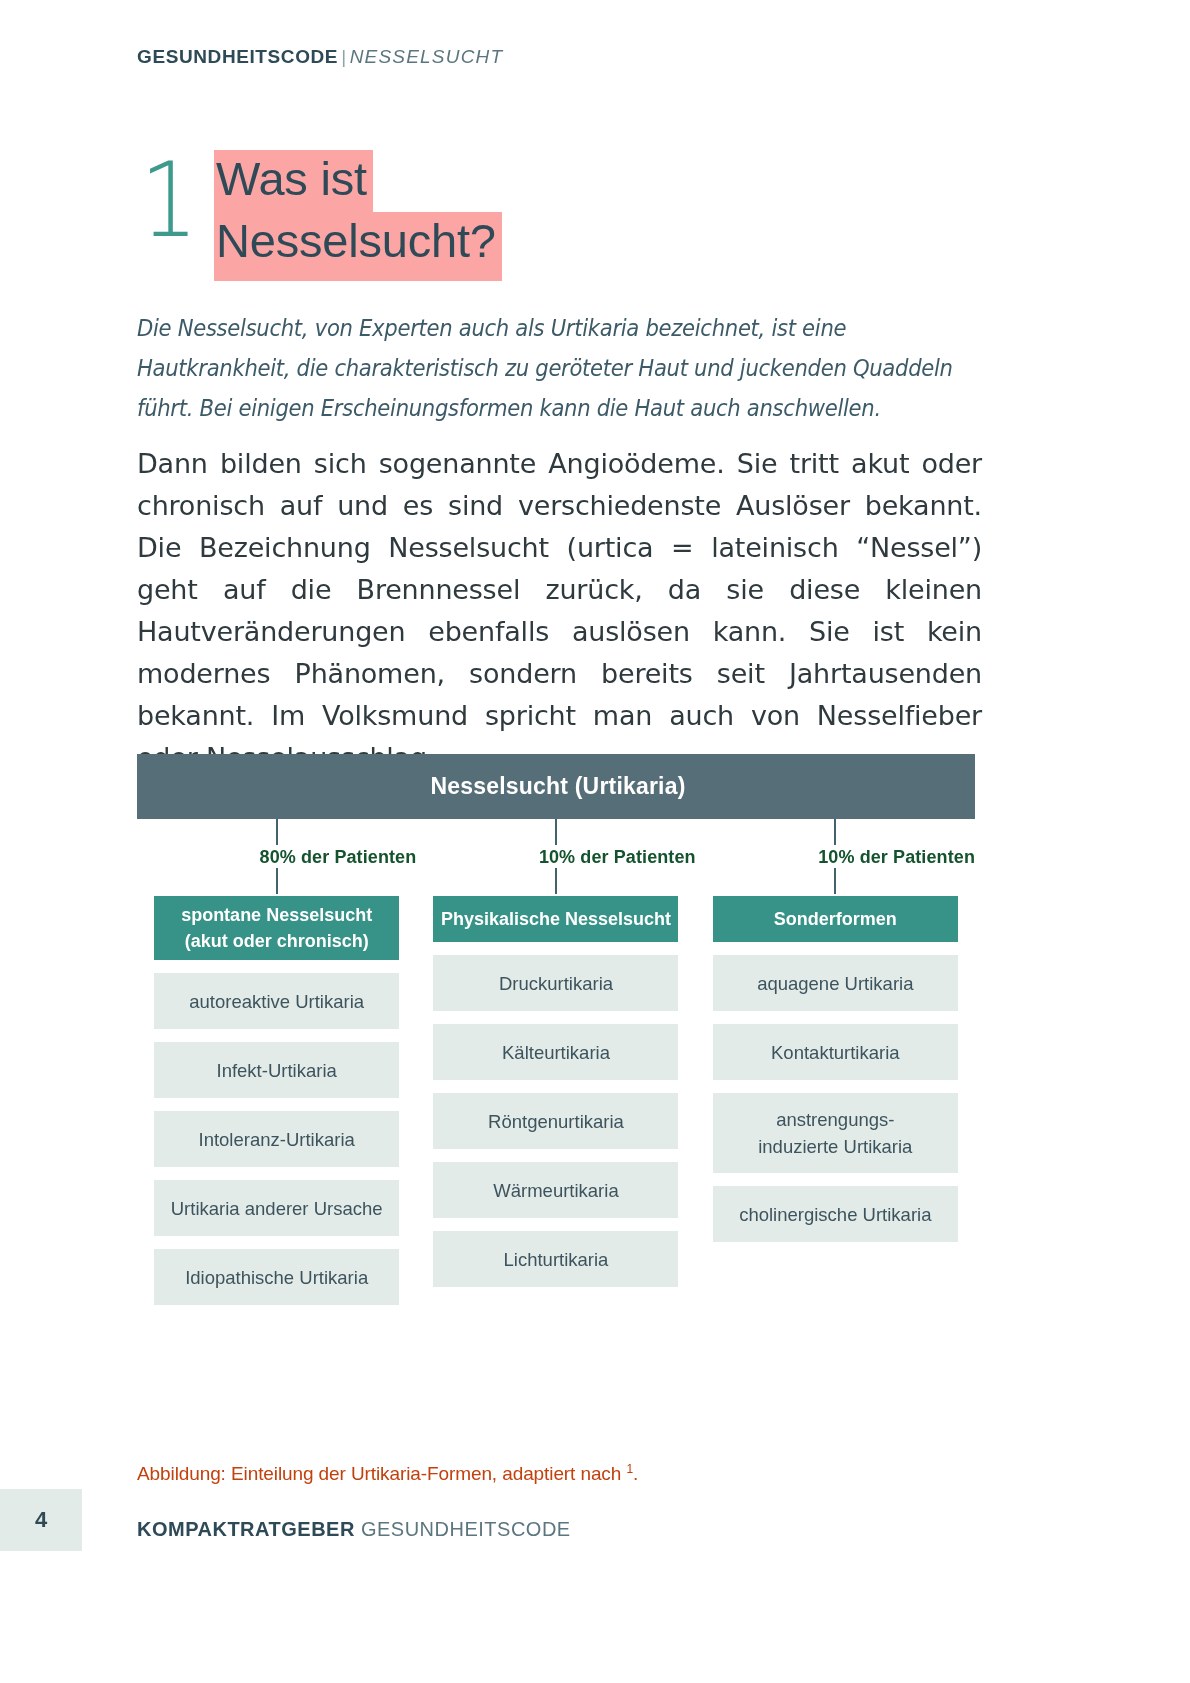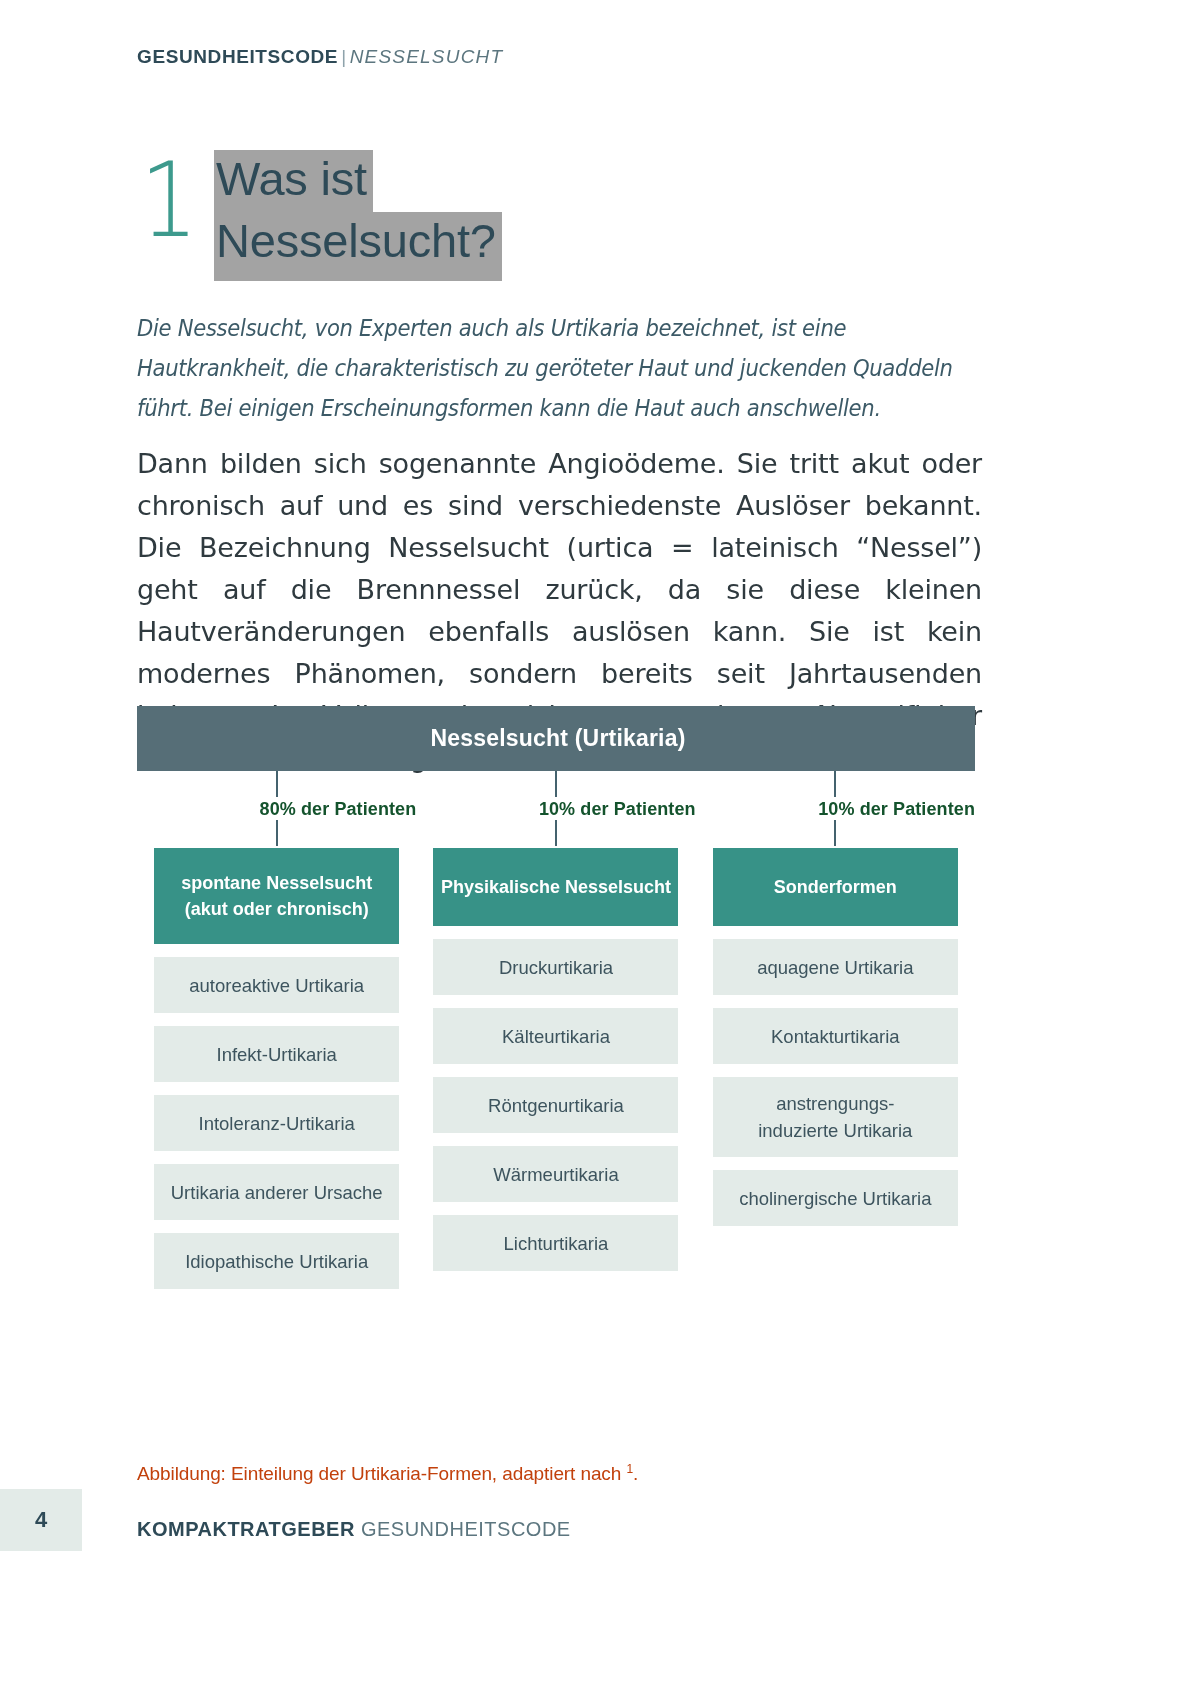--- a/index.html
+++ b/index.html
@@ -70,21 +70,21 @@
   }
   .chapter-title {
     margin-left: 2px;
     font-size: 47px;
     line-height: 62px;
     color: #2e4a57;
     font-weight: normal;
     letter-spacing: -0.2px;
   }
   .chapter-title .hl {
-    background: #a3a3a3;
+    background: #fca5a5;
     padding: 2px 6px 14px 2px;
     box-decoration-break: clone;
     -webkit-box-decoration-break: clone;
   }
 
   
   .intro {
     position: absolute;
     left: 137px;
     top: 308px;
@@ -120,20 +120,21 @@
     width: 838px;
   }
   .diagram-header {
     background: #566e77;
     color: #ffffff;
     text-align: center;
     font-size: 23px;
     font-weight: bold;
     padding: 19px 0 19px 4px;
     letter-spacing: 0.2px;
+    margin-top: 48px;
   }
 
   .connector-row {
     display: flex;
     height: 26px;
   }
   .connector-cell {
     flex: 1;
     display: flex;
     justify-content: center;
@@ -171,21 +172,21 @@
   .col-inner {
     width: 245px;
     margin: 0 auto;
   }
   .col-head {
     background: #379287;
     color: #ffffff;
     font-weight: bold;
     font-size: 18px;
     text-align: center;
-    padding: 22px 6px;
+    padding: 6px 6px;
     min-height: 34px;
     display: flex;
     align-items: center;
     justify-content: center;
     line-height: 26px;
   }
   .col-item {
     background: #e3ebe8;
     color: #3d545e;
     font-size: 18.5px;

